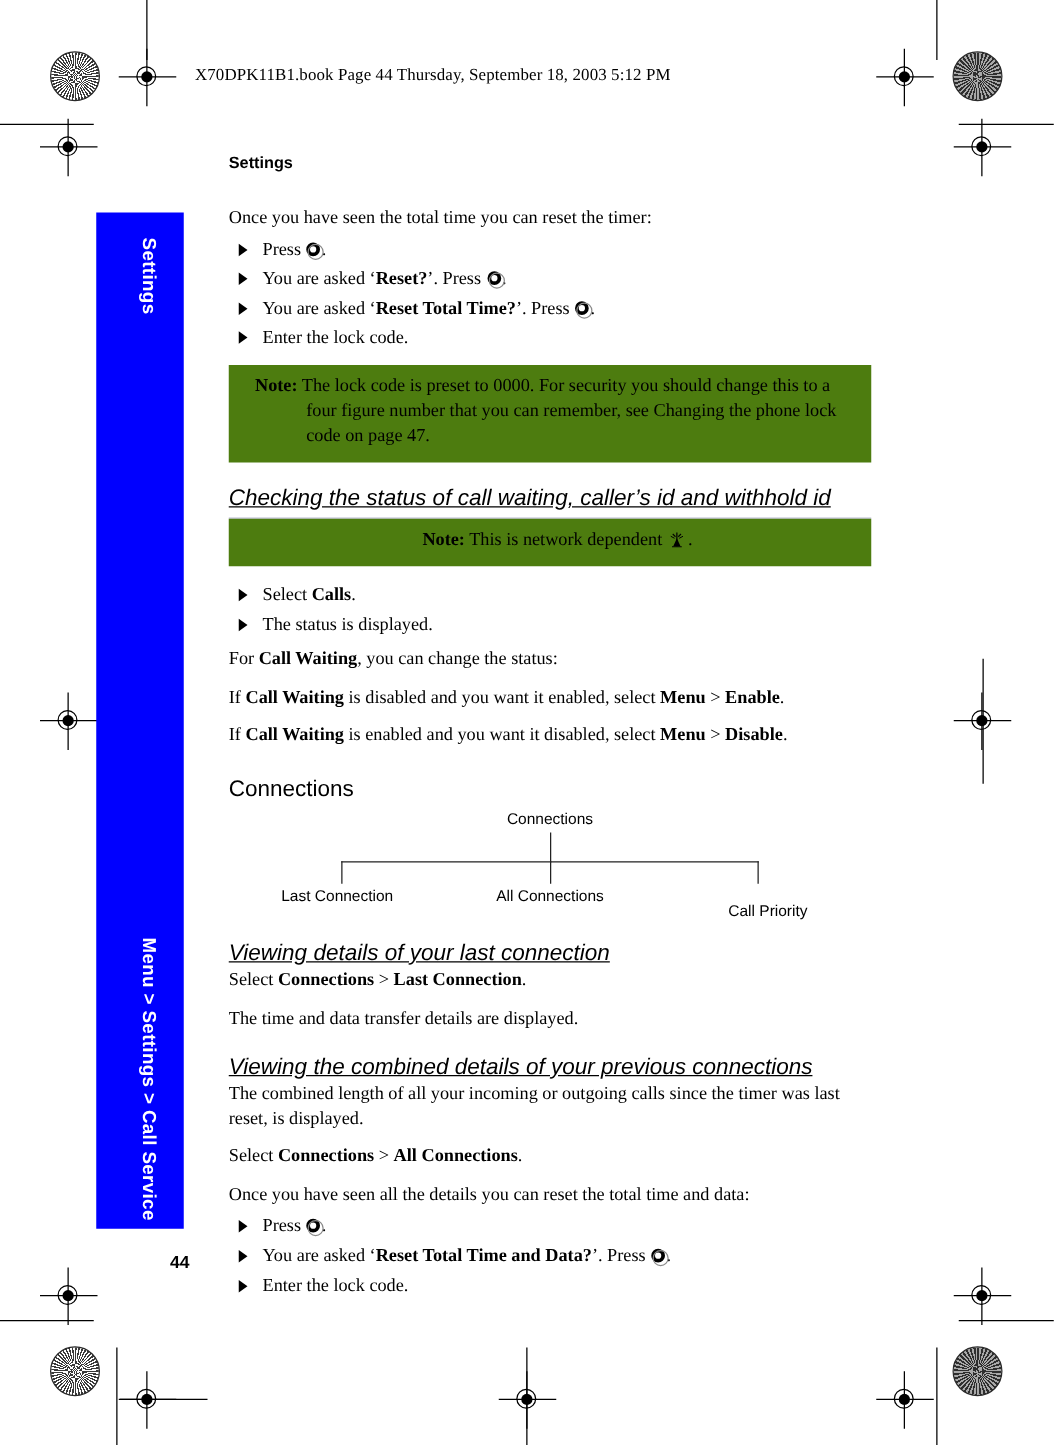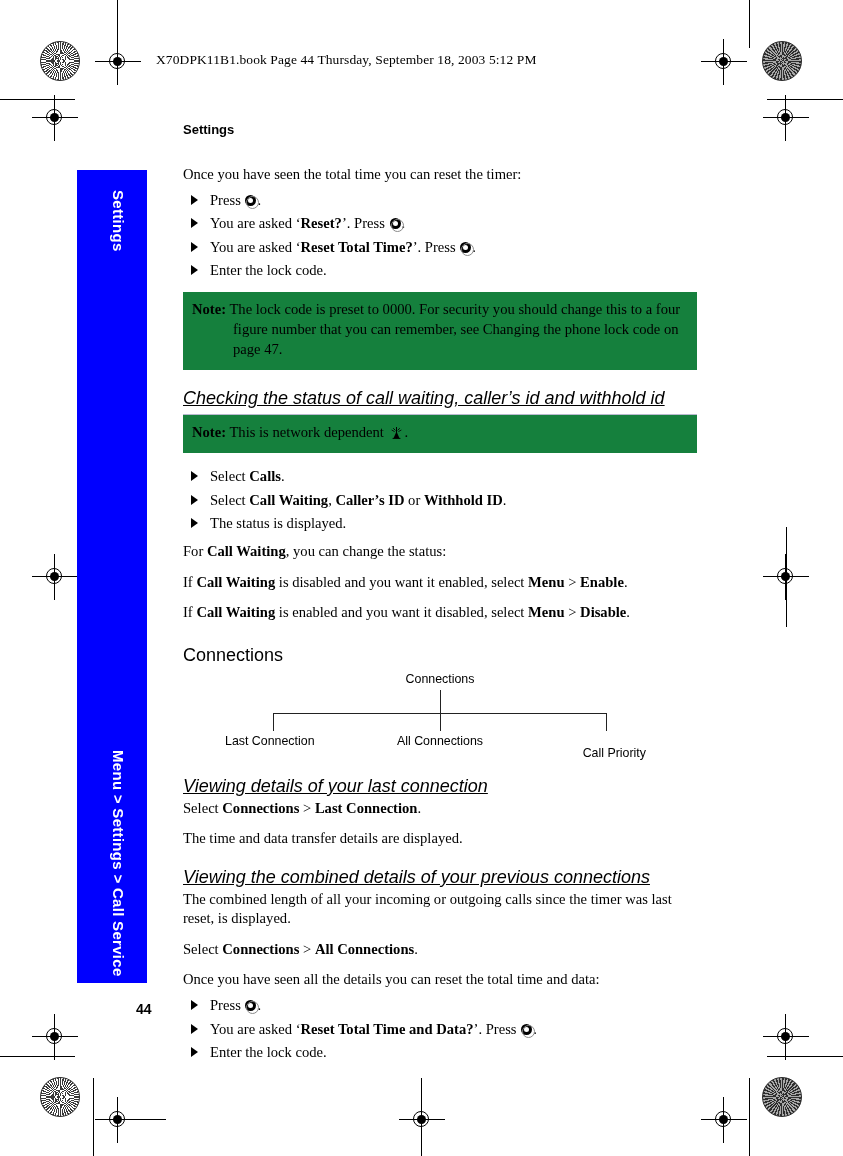--- a/index.html
+++ b/index.html
@@ -181,37 +181,38 @@
   .antenna-icon {
     display: inline-block;
     width: 13px;
     height: 14px;
     vertical-align: -2px;
     margin: 0 2px;
   }
 
   
   .note-box {
-    background: #15803d;
-    padding: 8px 9px 10px 9px;
+    background: #4d7c0f;
+    padding: 8px 9px 10px 21px;
     margin: 9px 0 0 0;
     box-sizing: border-box;
   }
   .note-box .note-line {
     font-size: 14.6px;
     line-height: 1.37;
     text-indent: -41px;
     padding-left: 41px;
   }
   .note-box .note-label {
     font-weight: bold;
   }
   .note-box.single .note-line {
     text-indent: 0;
     padding-left: 0;
+    text-align: center;
   }
 
   
   .sub-head {
     font-family: "Liberation Sans", sans-serif;
     font-style: italic;
     font-size: 18px;
     font-weight: normal;
     margin: 18px 0 2px 0;
     text-decoration: underline;
@@ -408,23 +409,20 @@
             <line x1="2.6" y1="13.4" x2="10.4" y2="13.4" stroke="#000" stroke-width="1"></line>
           </svg></span><span>.</span>
     </div>
   </div>
 
   <ul class="bullets" style="margin-top:12px;">
     <li>
       <span class="tri"></span><span>Select </span><span class="bold">Calls</span><span>.</span>
     </li>
     <li>
-      <span class="tri"></span><span>Select </span><span class="bold">Call Waiting</span><span>, </span><span class="bold">Caller’s ID</span><span> or </span><span class="bold">Withhold ID</span><span>.</span>
-    </li>
-    <li>
       <span class="tri"></span><span>The status is displayed.</span>
     </li>
   </ul>
 
   <p class="para spaced">
     <span>For </span><span class="bold">Call Waiting</span><span>, you can change the status:</span>
   </p>
 
   <p class="para spaced">
     <span>If </span><span class="bold">Call Waiting</span><span> is disabled and you want it enabled, select </span><span class="bold">Menu</span><span> &gt; </span><span class="bold">Enable</span><span>.</span>

